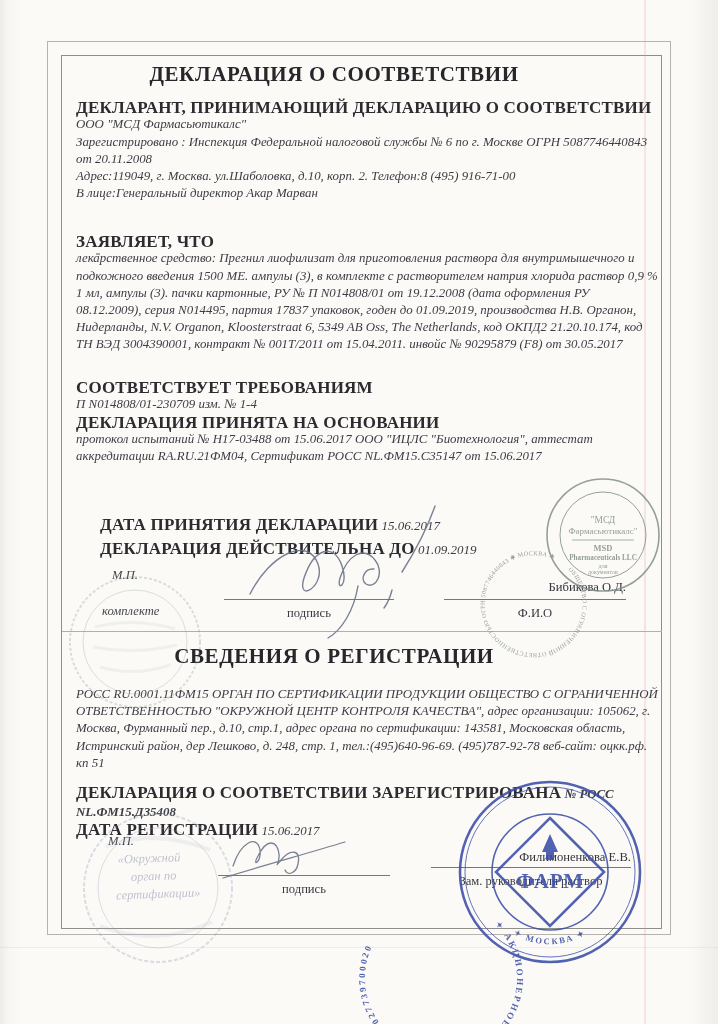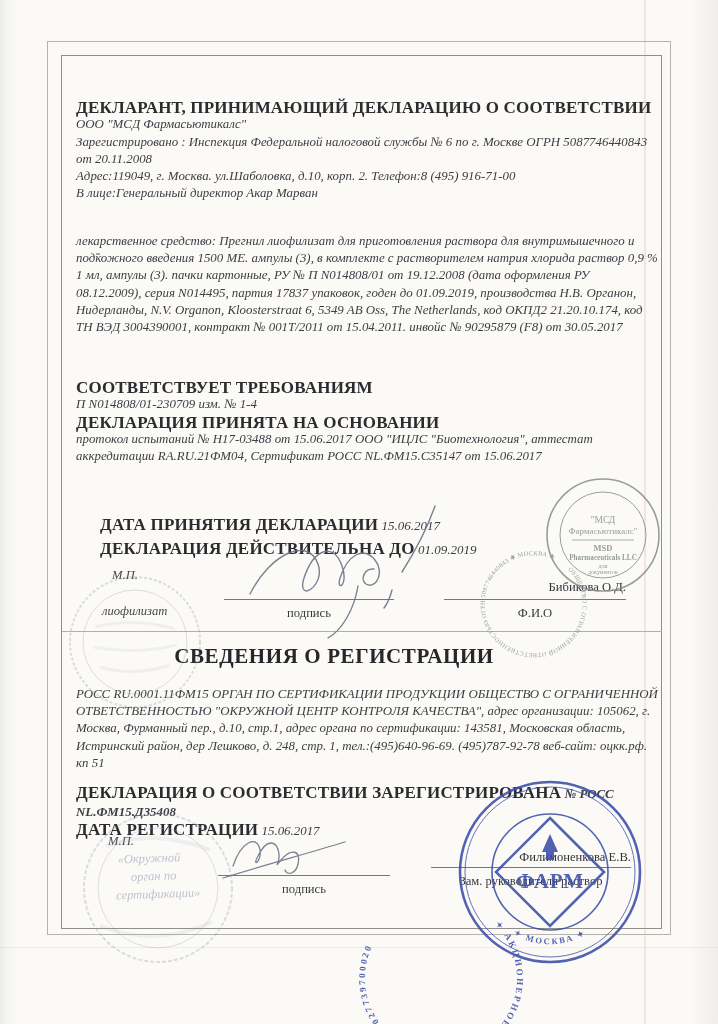--- a/index.html
+++ b/index.html
@@ -37,30 +37,32 @@
 
 <div class="page">
   <div class="frame-outer"></div>
   <div class="frame-inner"></div>
   <div class="scan-line-pink"></div>
   <div class="scan-line-pink2"></div>
   <div class="speck" style="left:96px;top:253px;width:4px;height:2px;opacity:.5"></div>
 
   <div class="content">
 
+    <h1 class="doc-title">ДЕКЛАРАЦИЯ О СООТВЕТСТВИИ</h1>
 
     <section class="blk" style="top:99px">
       <div class="h">ДЕКЛАРАНТ, ПРИНИМАЮЩИЙ ДЕКЛАРАЦИЮ О СООТВЕТСТВИИ</div>
       <div class="it">ООО "МСД Фармасьютикалс"</div>
       <div class="it">Зарегистрировано : Инспекция Федеральной налоговой службы № 6 по г. Москве ОГРН 5087746440843 от 20.11.2008</div>
       <div class="it">Адрес:119049, г. Москва. ул.Шаболовка, д.10, корп. 2. Телефон:8 (495) 916-71-00</div>
       <div class="it">В лице:Генеральный директор Акар Марван</div>
     </section>
 
     <section class="blk" style="top:233px">
+      <div class="h">ЗАЯВЛЯЕТ, ЧТО</div>
       <p class="it">лекарственное средство: Прегнил лиофилизат для приготовления раствора для внутримышечного и подкожного введения 1500 МЕ. ампулы (3), в комплекте с растворителем натрия хлорида раствор 0,9 % 1 мл, ампулы (3). пачки картонные, РУ № П N014808/01 от 19.12.2008 (дата оформления РУ 08.12.2009), серия N014495, партия 17837 упаковок, годен до 01.09.2019, производства Н.В. Органон, Нидерланды, N.V. Organon, Kloosterstraat 6, 5349 AB Oss, The Netherlands, код ОКПД2 21.20.10.174, код ТН ВЭД 3004390001, контракт № 001T/2011 от 15.04.2011. инвойс № 90295879 (F8) от 30.05.2017</p>
     </section>
 
     <section class="blk" style="top:379px">
       <div class="h">СООТВЕТСТВУЕТ ТРЕБОВАНИЯМ</div>
       <div class="it">П N014808/01-230709 изм. № 1-4</div>
       <div class="h">ДЕКЛАРАЦИЯ ПРИНЯТА НА ОСНОВАНИИ</div>
       <p class="it">протокол испытаний № Н17-03488 от 15.06.2017 ООО "ИЦЛС "Биотехнология", аттестат аккредитации RA.RU.21ФМ04, Сертификат РОСС NL.ФМ15.С35147 от 15.06.2017</p>
     </section>
 
@@ -70,21 +72,21 @@
         <span class="it">15.06.2017</span>
       </div>
       <div class="kv">
         <span class="h">ДЕКЛАРАЦИЯ ДЕЙСТВИТЕЛЬНА ДО</span>
         <span class="it">01.09.2019</span>
       </div>
     </section>
 
     <div class="sigrow" style="top:560px">
       <span class="mp" style="left:36px;top:8px">М.П.</span>
-      <span class="mp" style="left:26px;top:44px">лиофилизат</span>
+      <span class="mp" style="left:26px;top:44px">комплекте</span>
       <div class="sigline" style="left:148px;top:0;width:170px;height:40px"></div>
       <span class="under-label" style="left:148px;top:46px;width:170px">подпись</span>
       <div class="over-name" style="left:368px;top:20px;width:182px">Бибикова О.Д.</div>
       <div class="sigline" style="left:368px;top:23px;width:182px;height:17px"></div>
       <span class="under-label" style="left:368px;top:46px;width:182px">Ф.И.О</span>
     </div>
 
     <div class="divider"></div>
 
     <h1 class="sec-title2">СВЕДЕНИЯ О РЕГИСТРАЦИИ</h1>

